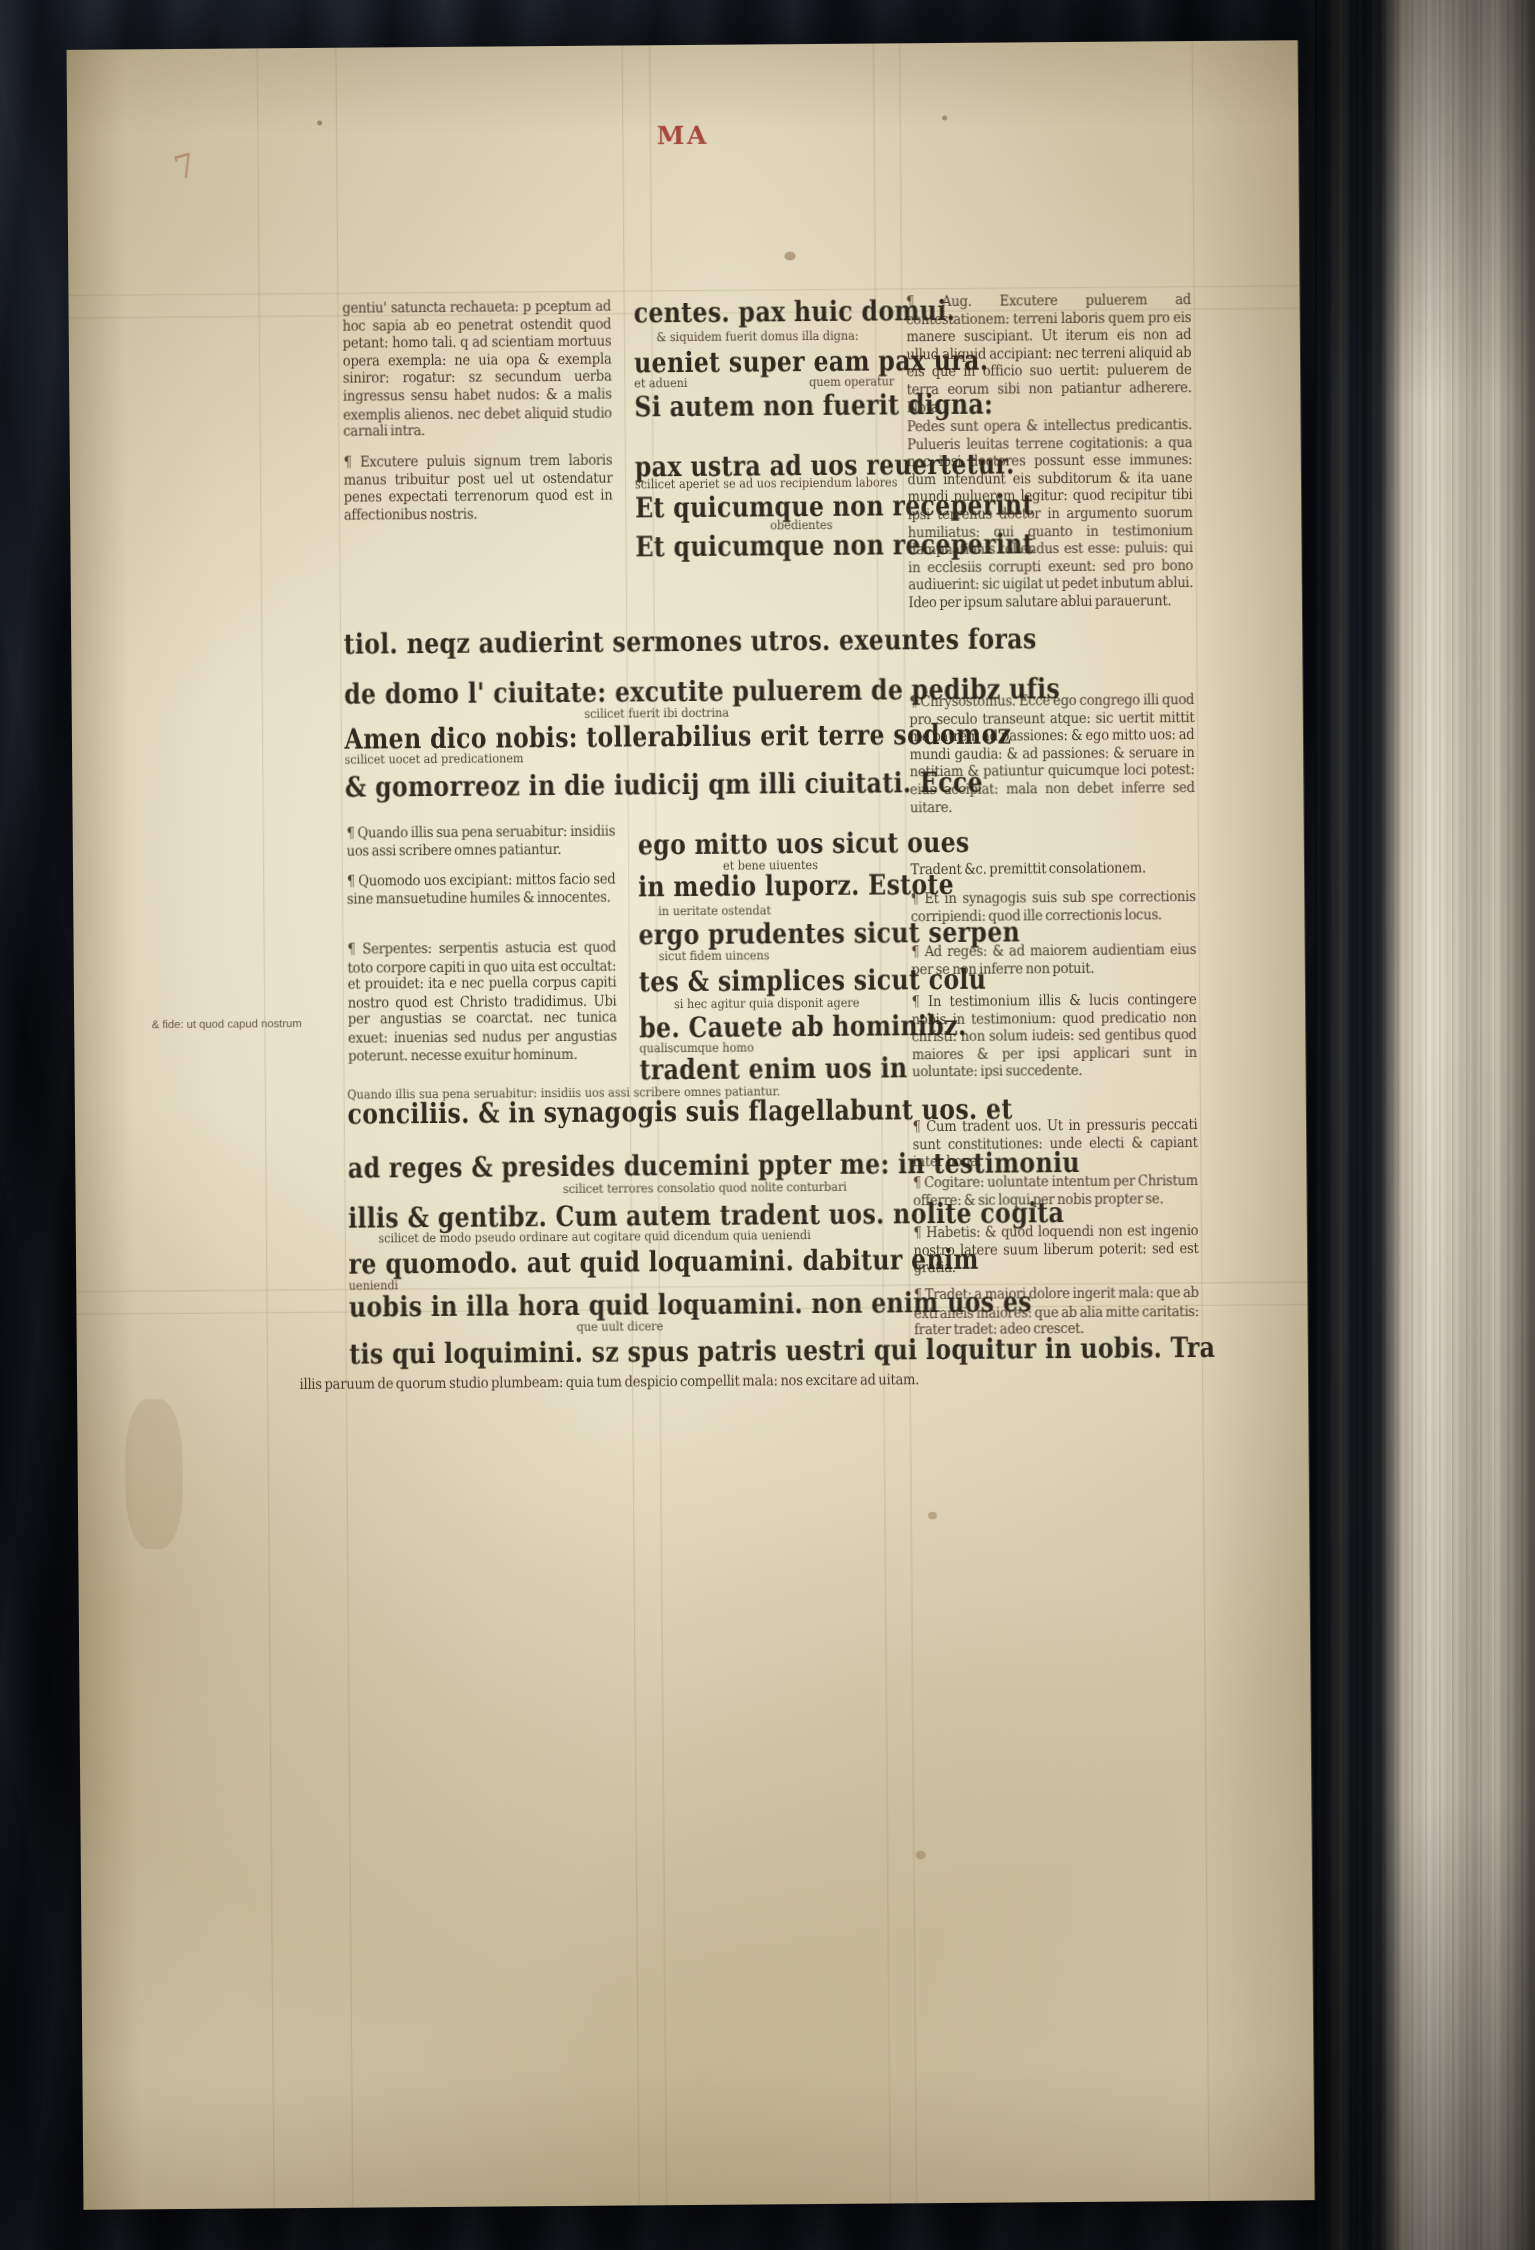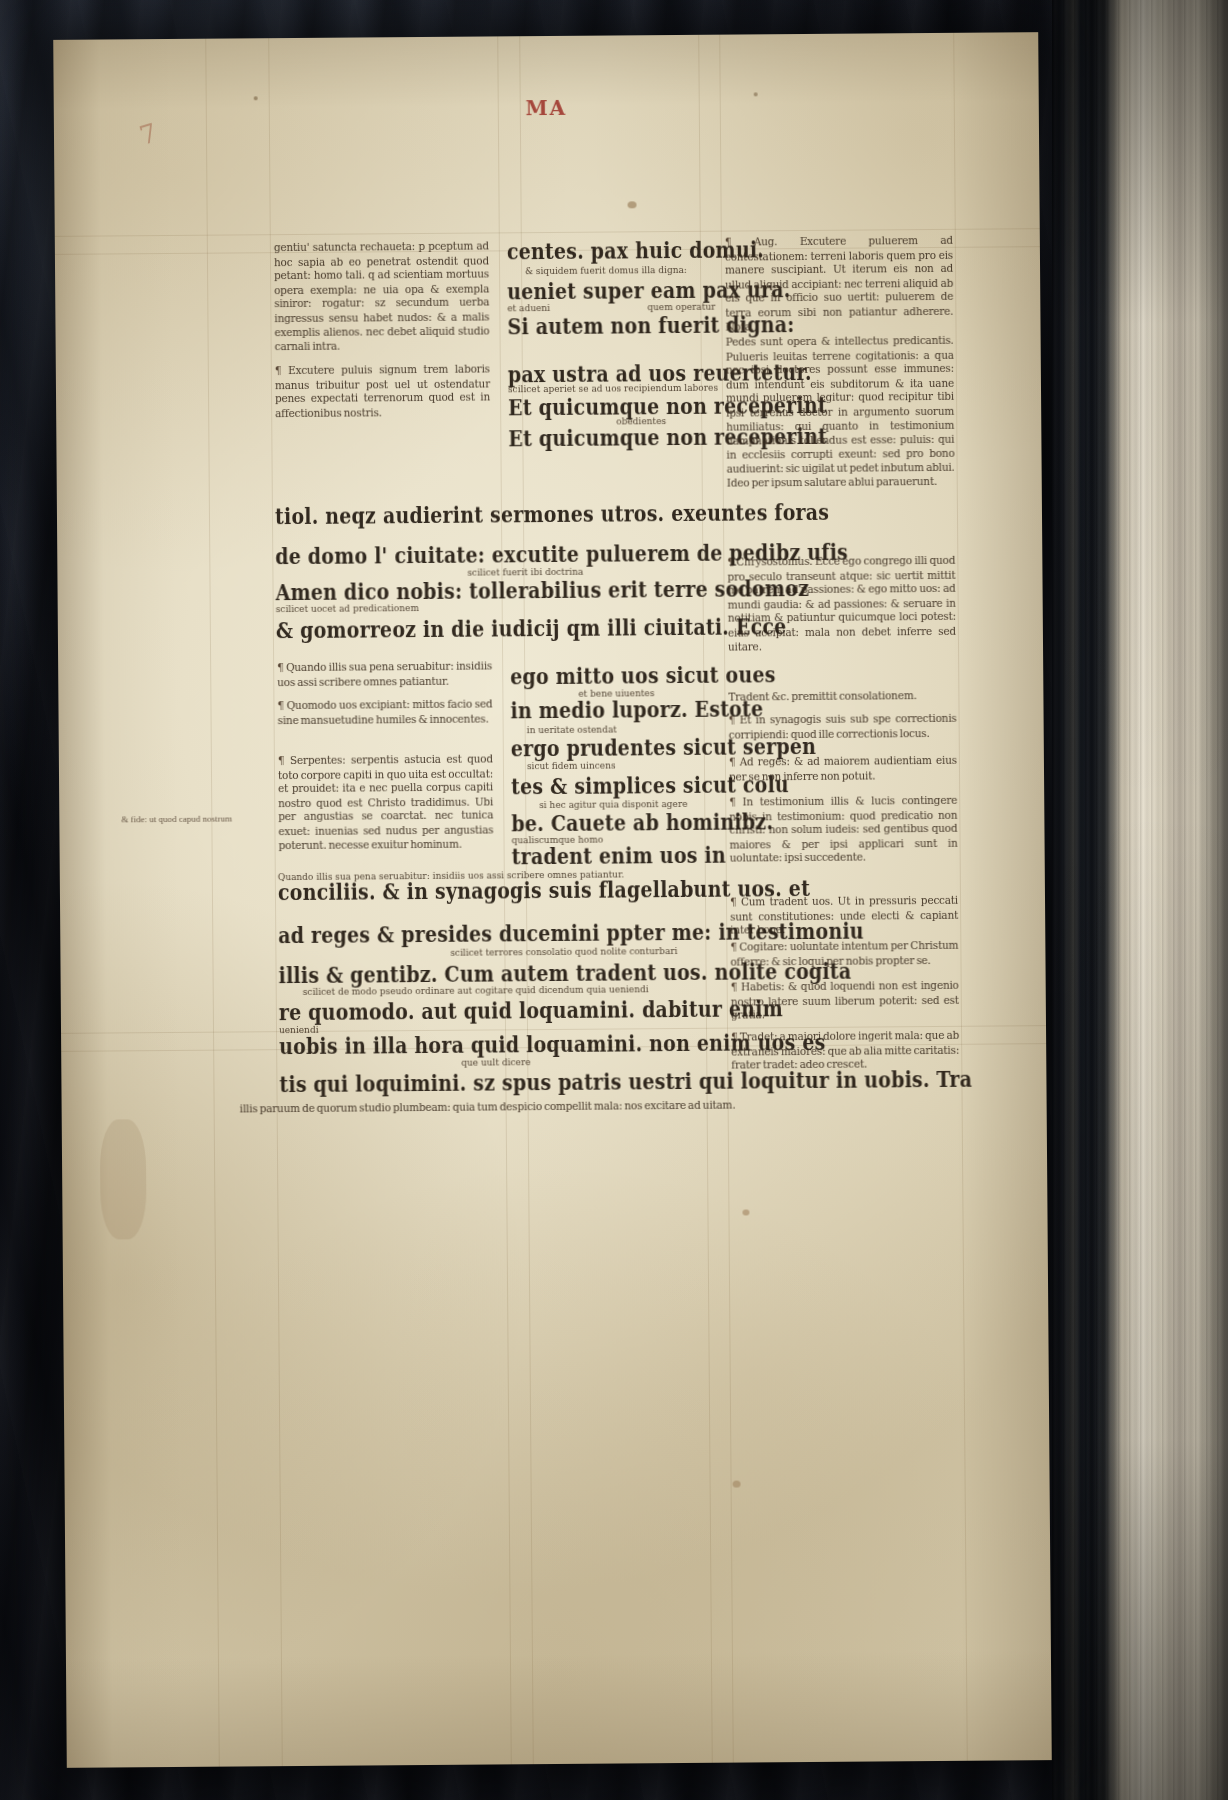--- a/index.html
+++ b/index.html
@@ -194,21 +194,21 @@
     line-height: 10px;
     color: #3d2e1f;
     white-space: nowrap;
     opacity: 0.88;
     transform: scaleY(1.1);
     transform-origin: left top;
   }
 
   .marginalia {
     position: absolute;
-    font-family: Liberation Serif, serif;
+    font-family: Liberation Sans, sans-serif;
     font-size: 9px;
     line-height: 10.5px;
     color: #463425;
     opacity: 0.8;
     white-space: nowrap;
   }
 
   
   .inkish { filter: blur(0.12px); }
 </style>

